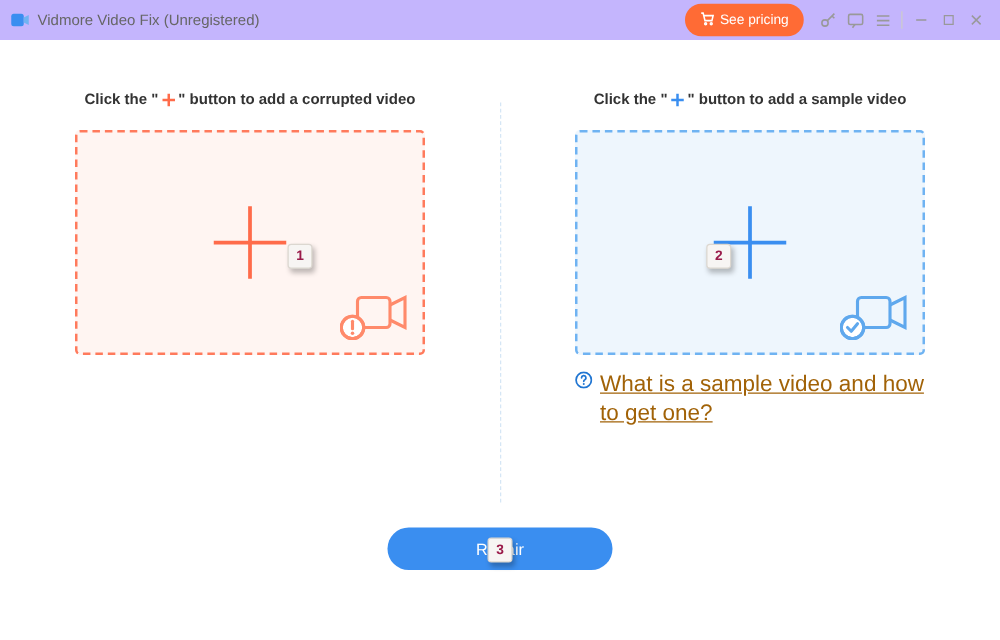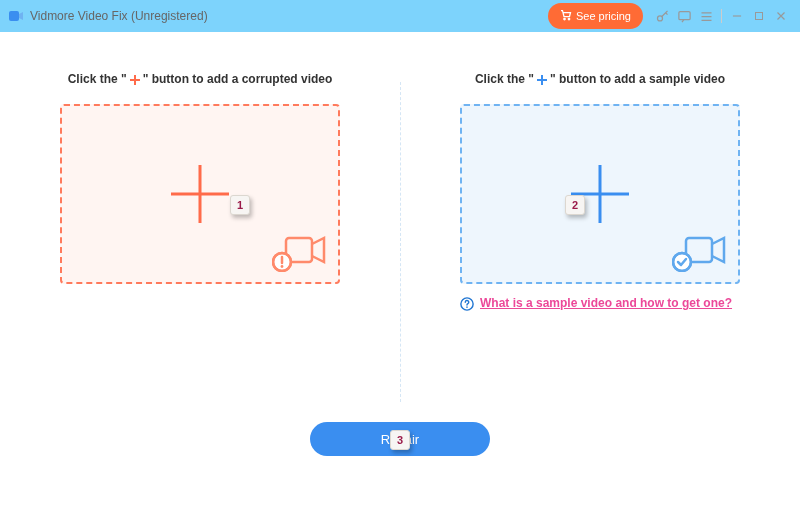--- a/index.html
+++ b/index.html
@@ -1,36 +1,36 @@
 <!DOCTYPE html>
 <html><head>
 <meta charset="utf-8">
 <style>
   * { box-sizing: border-box; margin: 0; padding: 0; }
   html, body { width: 800px; height: 512px; font-family: Arial, sans-serif; background: #fff; overflow: hidden; }
-  .titlebar { height: 32px; background: #7dd3fc; display: flex; align-items: center; padding: 16px 8px; font-size: 12px; color: #666; }
+  .titlebar { height: 32px; background: #c4b5fd; display: flex; align-items: center; padding: 16px 8px; font-size: 12px; color: #666; }
   .logo { width: 16px; height: 16px; margin-right: 6px; display: inline-flex; }
   .titlebar .spacer { flex: 1; }
   .pricing-btn { background: #ff6b35; color: #fff; border: none; border-radius: 14px; height: 26px; padding: 0 12px; font-size: 11px; display: flex; align-items: center; gap: 4px; cursor: pointer; margin-right: 8px; }
   .tb-icon { width: 22px; height: 22px; display: flex; align-items: center; justify-content: center; cursor: pointer; color: #999; }
   .tb-sep { width: 1px; height: 14px; background: #ccc; margin: 0 4px; }
   .main { position: relative; height: 480px; }
   .divider { position: absolute; left: 50%; top: 50px; height: 320px; border-left: 1px dashed #d5e6f5; }
   .panes { display: flex; height: 390px; }
   .pane { width: 50%; padding: 40px 50px 10px 50px; display: flex; flex-direction: column; align-items: center; }
   .pane-label { font-size: 12px; font-weight: bold; color: #333; margin-bottom: 18px; white-space: nowrap; }
   .plus-inline { display: inline-flex; width: 12px; height: 12px; vertical-align: middle; margin: 0 2px; }
   .dropzone { position: relative; width: 280px; height: 180px; border: 2px dashed; border-radius: 4px; display: flex; align-items: center; justify-content: center; cursor: pointer; }
   .dz-red { border-color: #ff7a5c; background: #fff5f2; }
   .dz-blue { border-color: #6fb3f2; background: #eef6fd; }
   .bigplus { width: 70px; height: 70px; }
   .corner-icon { position: absolute; right: 12px; bottom: 10px; width: 54px; height: 40px; }
   .helprow { display: flex; align-items: flex-start; width: 280px; margin-top: 12px; gap: 6px; }
   .help-icon { width: 14px; height: 14px; flex: none; margin-top: 1px; }
-  .helplink { color: #ec4899; font-size: 12px; font-weight: bold; text-decoration: underline; cursor: pointer; line-height: 1.3; }
+  .helplink { color: #a16207; font-size: 18px; font-weight: normal; text-decoration: underline; cursor: pointer; line-height: 1.3; }
   .repair-wrap { display: flex; justify-content: center; }
   .repair-btn { width: 180px; height: 34px; background: #3a8ef0; color: #fff; border: none; border-radius: 17px; font-size: 13px; cursor: pointer; }
   .badge { position: absolute; width: 20px; height: 20px; background: #f7f5f3; border: 1px solid #dcd7d0; border-radius: 3px; box-shadow: 2px 3px 4px rgba(0,0,0,.25); display: flex; align-items: center; justify-content: center; font-size: 11px; font-weight: bold; color: #9a1b4a; }
 </style>
 </head>
 <body>
 
 <div class="titlebar">
   <span class="logo">
     <svg viewBox="0 0 16 16">

